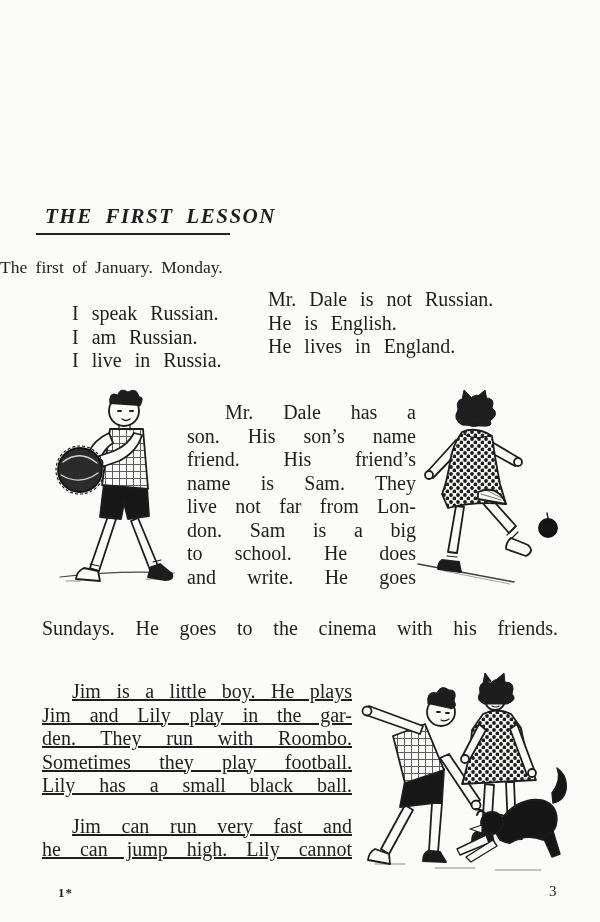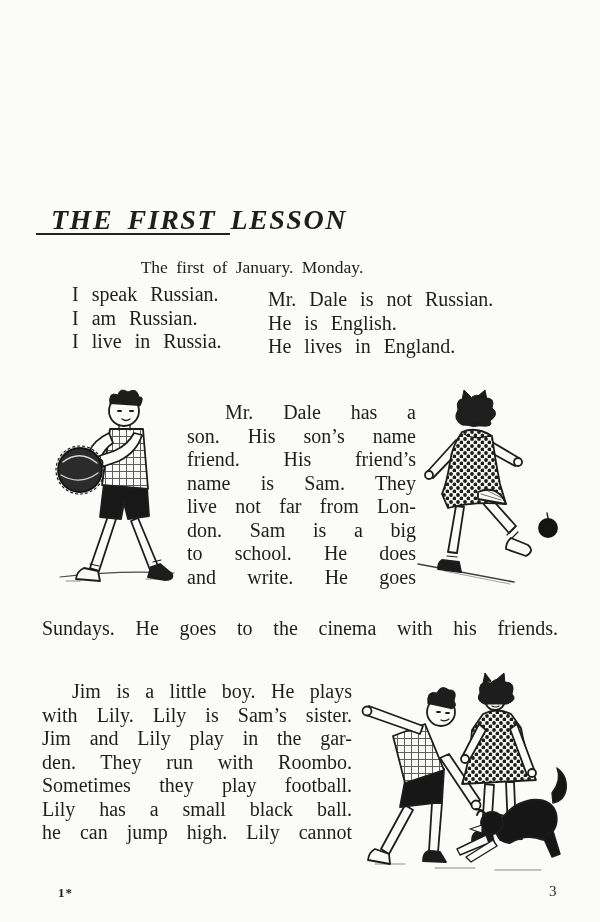--- a/index.html
+++ b/index.html
@@ -3,34 +3,34 @@
 <meta charset="utf-8">
 <style>
   html,body{margin:0;padding:0;background:#ffffff;}
   .page{
     position:relative;width:600px;height:922px;margin:0 auto;
     background:#fbfbfa;color:#1e1e1e;overflow:hidden;
     font-family:"Liberation Serif","DejaVu Serif",serif;
   }
   .abs{position:absolute;}
   .title{
-    left:51px;top:204px;font-size:28px;font-weight:bold;font-style:italic;
+    left:45px;top:204px;font-size:21px;font-weight:bold;font-style:italic;
     letter-spacing:1.5px;word-spacing:6px;white-space:nowrap;
   }
   .title-rule{left:36px;top:233px;width:194px;height:2px;background:#232323;}
-  .dateline{left:0;top:257px;width:504px;text-align:center;font-size:17.5px;word-spacing:4px;}
+  .dateline{left:0;top:257px;width:504px;text-align:left;font-size:17.5px;word-spacing:4px;}
   .drill{font-size:20px;line-height:23.5px;word-spacing:8px;white-space:nowrap;}
-  .drill-left{left:72px;top:283px;}
+  .drill-left{left:72px;top:302px;}
   .drill-right{left:268px;top:288px;}
   .para{font-size:20px;line-height:23.5px;}
   .para .line{text-align:justify;text-align-last:justify;}
   .para .indent{text-indent:38px;margin-top:17px;}
   .para-center{left:187px;top:384px;width:229px;}
   .para-wide{left:42px;top:617px;width:516px;}
-  .para-left2{left:42px;top:663px;width:310px;}
+  .para-left2{left:42px;top:663px;width:310px;text-decoration:underline;}
   .para-left2 .indent{text-indent:30px;}
   .footer-sig{left:58px;top:885px;font-size:13px;font-weight:bold;letter-spacing:1px;}
   .footer-page{left:549px;top:883px;font-size:15px;}
   .illo{position:absolute;}
   svg{display:block;}
 </style>
 </head>
 <body>
 
 <div class="page">
@@ -149,25 +149,25 @@
     <div class="line">to school. He does</div>
     <div class="line">and write. He goes</div>
   </div>
 
   <div class="abs para para-wide">
     <div class="line">Sundays. He goes to the cinema with his friends.</div>
   </div>
 
   <div class="abs para para-left2">
     <div class="line indent">Jim is a little boy. He plays</div>
-    <div class="line">with Lily. Lily is Sam’s sister.</div>
     <div class="line">Jim and Lily play in the gar-</div>
     <div class="line">den. They run with Roombo.</div>
     <div class="line">Sometimes they play football.</div>
     <div class="line">Lily has a small black ball.</div>
+    <div class="line indent">Jim can run very fast and</div>
     <div class="line">he can jump high. Lily cannot</div>
   </div>
 
   <div class="illo" style="left:345px;top:672px;">
     <svg width="228" height="208" viewBox="0 0 228 208">
       <defs>
         <pattern id="plaidB" width="7" height="7" patternUnits="userSpaceOnUse">
           <rect width="7" height="7" fill="#fbfbfa"></rect>
           <path d="M0,3.5 H7 M3.5,0 V7" stroke="#2a2a2a" stroke-width="1" opacity="0.75"></path>
         </pattern>

